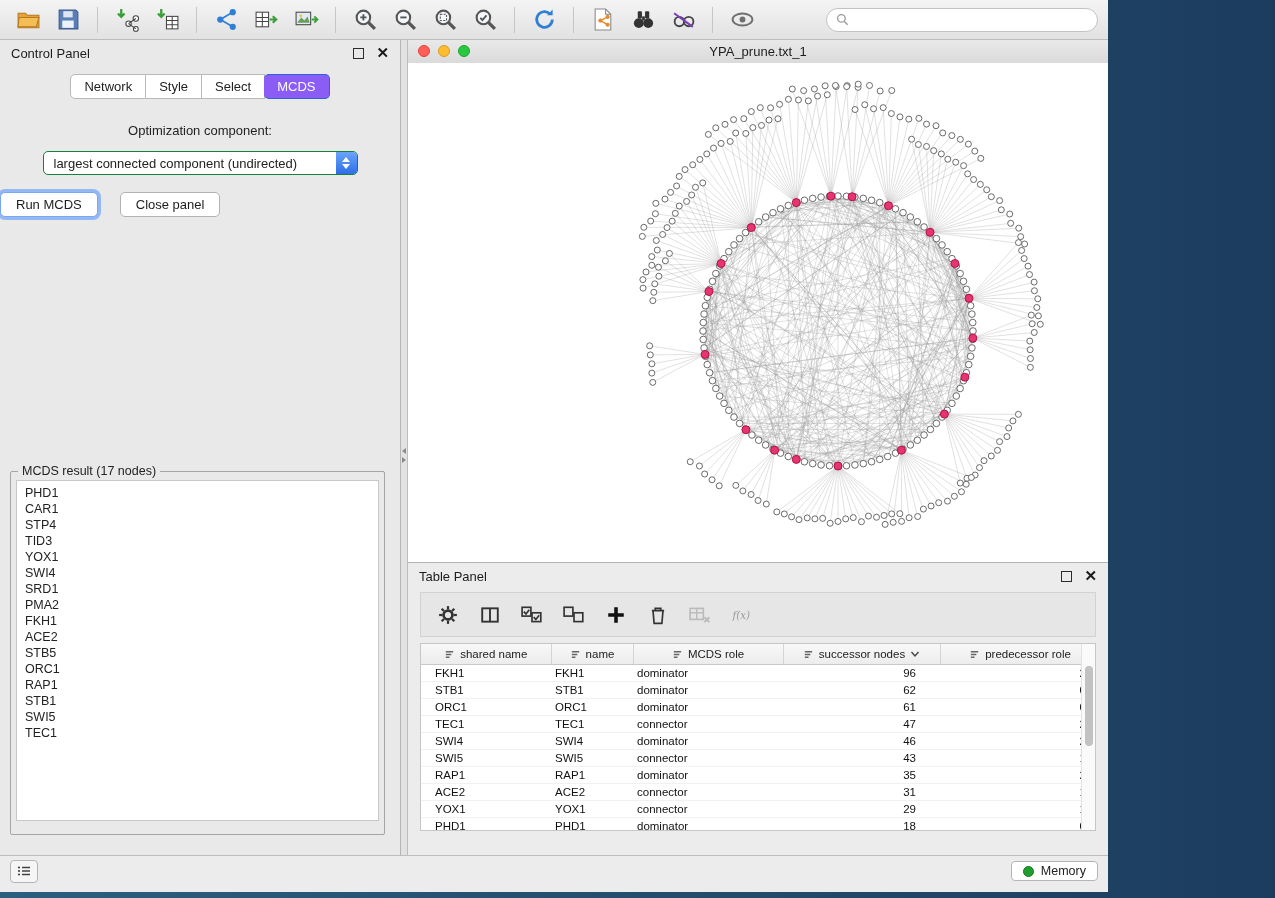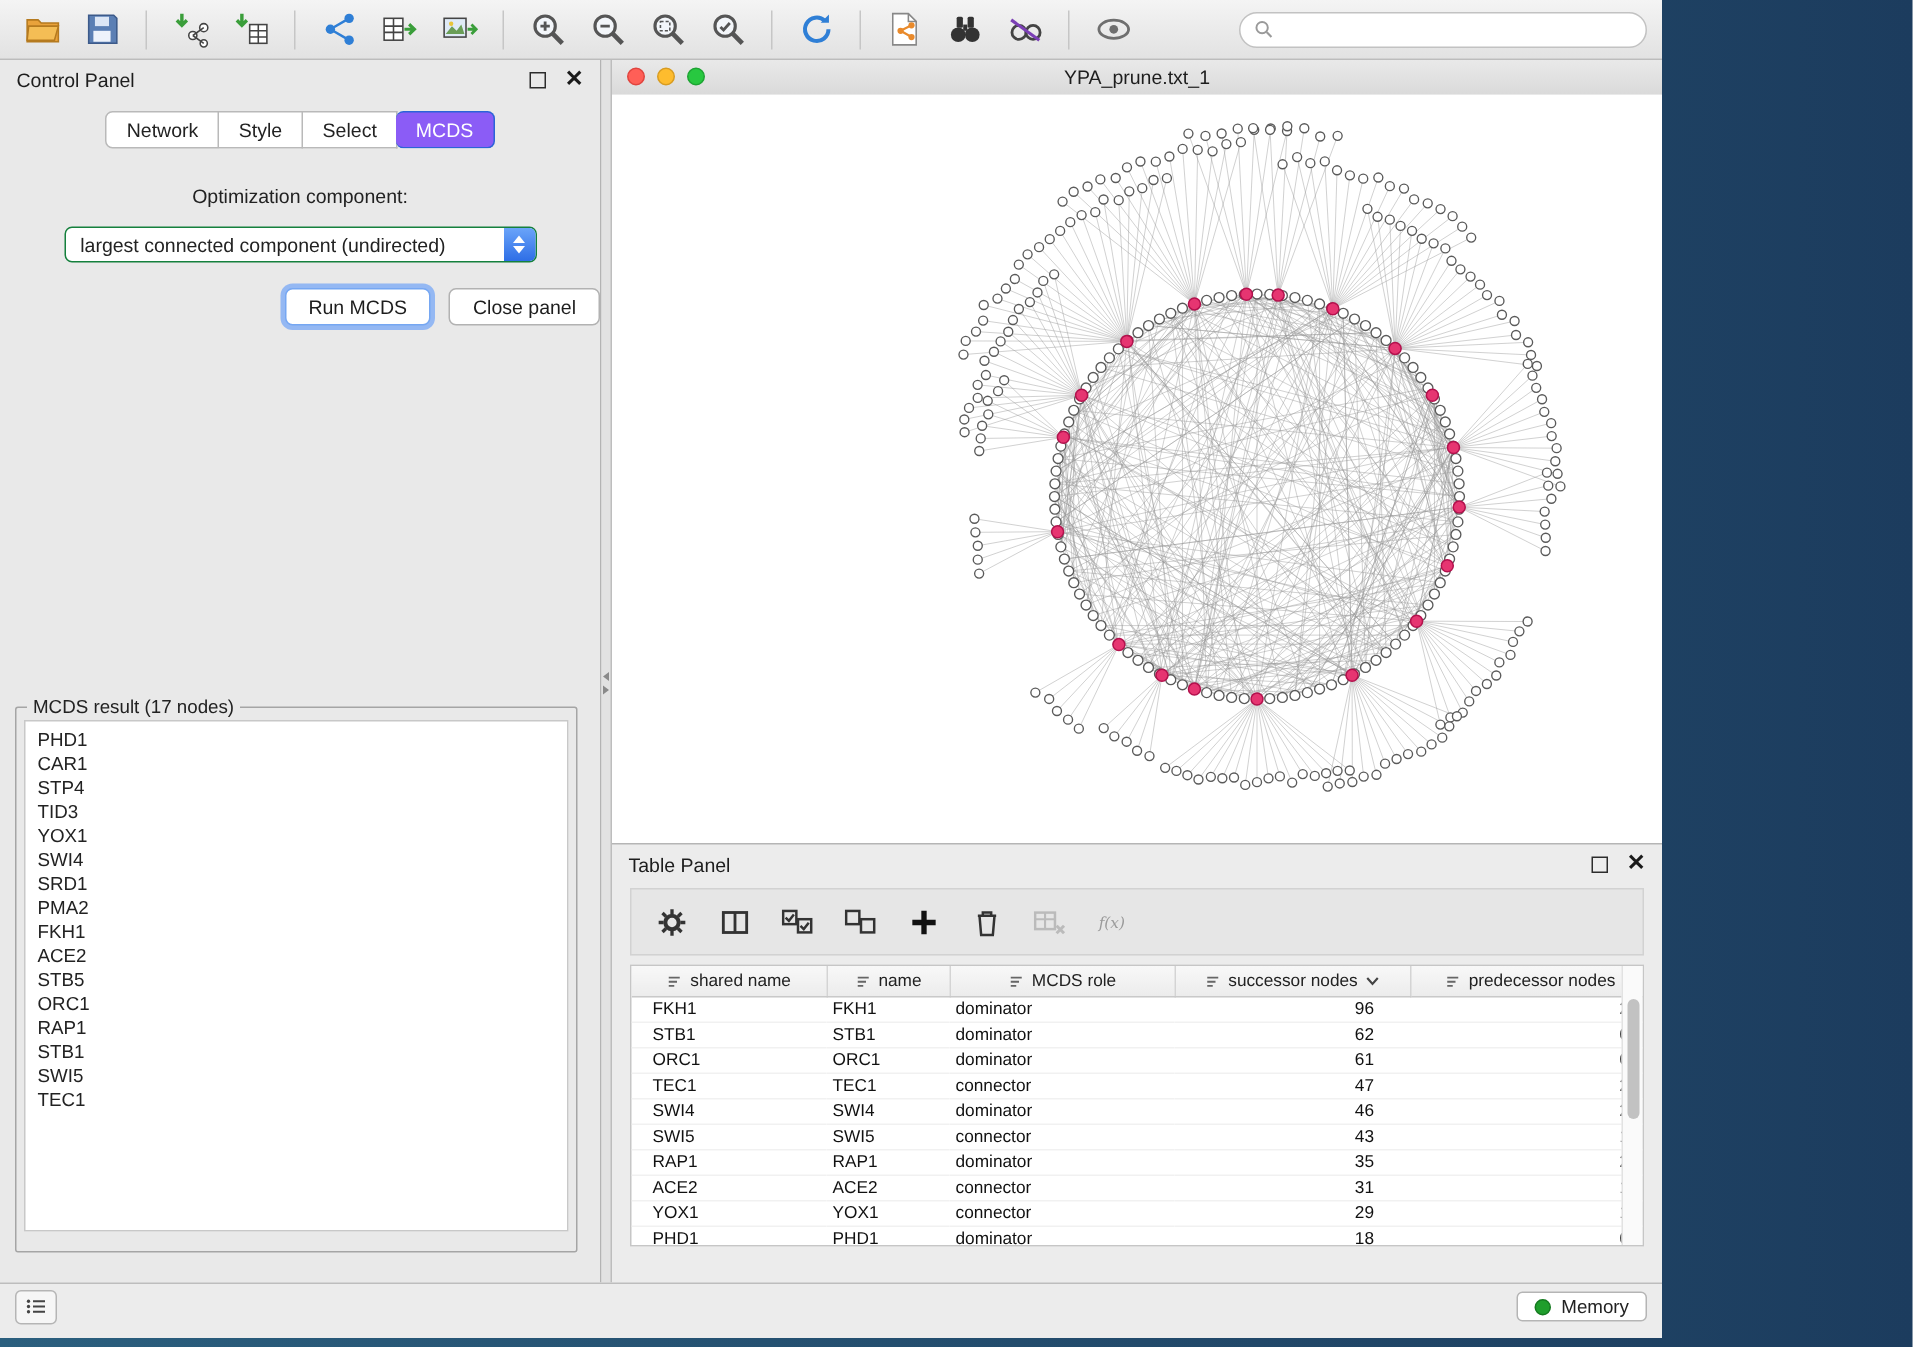--- a/index.html
+++ b/index.html
@@ -33,21 +33,21 @@
   .seg:first-child{border-left:1px solid #b9b9b9;border-radius:5px 0 0 5px;}
   .seg:last-child{border-radius:0 5px 5px 0;}
   .seg.active{background:#8b5cf6;border-color:#2b63d8;color:#fff;border-radius:5px;margin-left:-1px;}
   .opt-label{text-align:center;margin-top:24px;font-size:13px;}
   .dropdown{margin:13px auto 0;width:315px;height:24px;background:#fff;border:1px solid #15803d;border-radius:5px;
             display:flex;align-items:center;font-size:13px;padding-left:10px;position:relative;box-sizing:border-box;}
   .stepper{position:absolute;right:0;top:0;bottom:0;width:21px;background:linear-gradient(#6aa4f9,#2e6ee6);
            border-radius:0 4px 4px 0;display:flex;flex-direction:column;align-items:center;justify-content:center;gap:2px;}
   .stepper .up{width:0;height:0;border-left:4px solid transparent;border-right:4px solid transparent;border-bottom:5px solid #fff;}
   .stepper .down{width:0;height:0;border-left:4px solid transparent;border-right:4px solid transparent;border-top:5px solid #fff;}
-  .btn-row{display:flex;justify-content:flex-end;gap:12px;margin-top:17px;}
+  .btn-row{display:flex;justify-content:flex-start;gap:22px;margin-top:17px;}
   .btn{font-size:13px;padding:4px 15px;background:#fff;border:1px solid #b2b2b2;border-radius:5px;color:#1d1d1d;}
   .btn.focused{box-shadow:0 0 0 3px rgba(92,152,250,.6);border-color:#76a7f2;}
   .result-box{position:absolute;left:10px;right:15px;top:424px;bottom:20px;border:1px solid #a5a5a5;
               border-radius:2px;margin:0;padding:0;}
   .result-box legend{font-size:12.5px;padding:0 4px;margin-left:7px;}
   .result-list{position:absolute;left:5px;right:5px;top:2px;bottom:5px;background:#fff;
                border:1px solid #c8c8c8;overflow:hidden;padding:4px 0 0 8px;font-size:12.5px;line-height:16px;box-sizing:border-box;}
   .mcds-item{white-space:nowrap;}
 
   
@@ -1286,21 +1286,21 @@
                     <svg width="10" height="8" viewBox="0 0 10 8">
                       <path d="M1.5 2l3.5 4 3.5-4" fill="none" stroke="#444" stroke-width="1.4"></path>
                     </svg>
                   </span>
                 </th>
               <th>
                   <span class="th-inner">
                     <svg width="11" height="11" viewBox="0 0 12 12">
                       <path d="M2 3h8M2 6h6M2 9h4" stroke="#666" stroke-width="1.4"></path>
                     </svg>
-                    <span>predecessor nodes</span>
+                    <span>predecessor role</span>
                   </span>
                 </th>
             </tr>
           </thead>
           <tbody id="node-table-body">
               <tr>
                 <td>FKH1</td>
                 <td>FKH1</td>
                 <td>dominator</td>
                 <td class="num">96</td>

